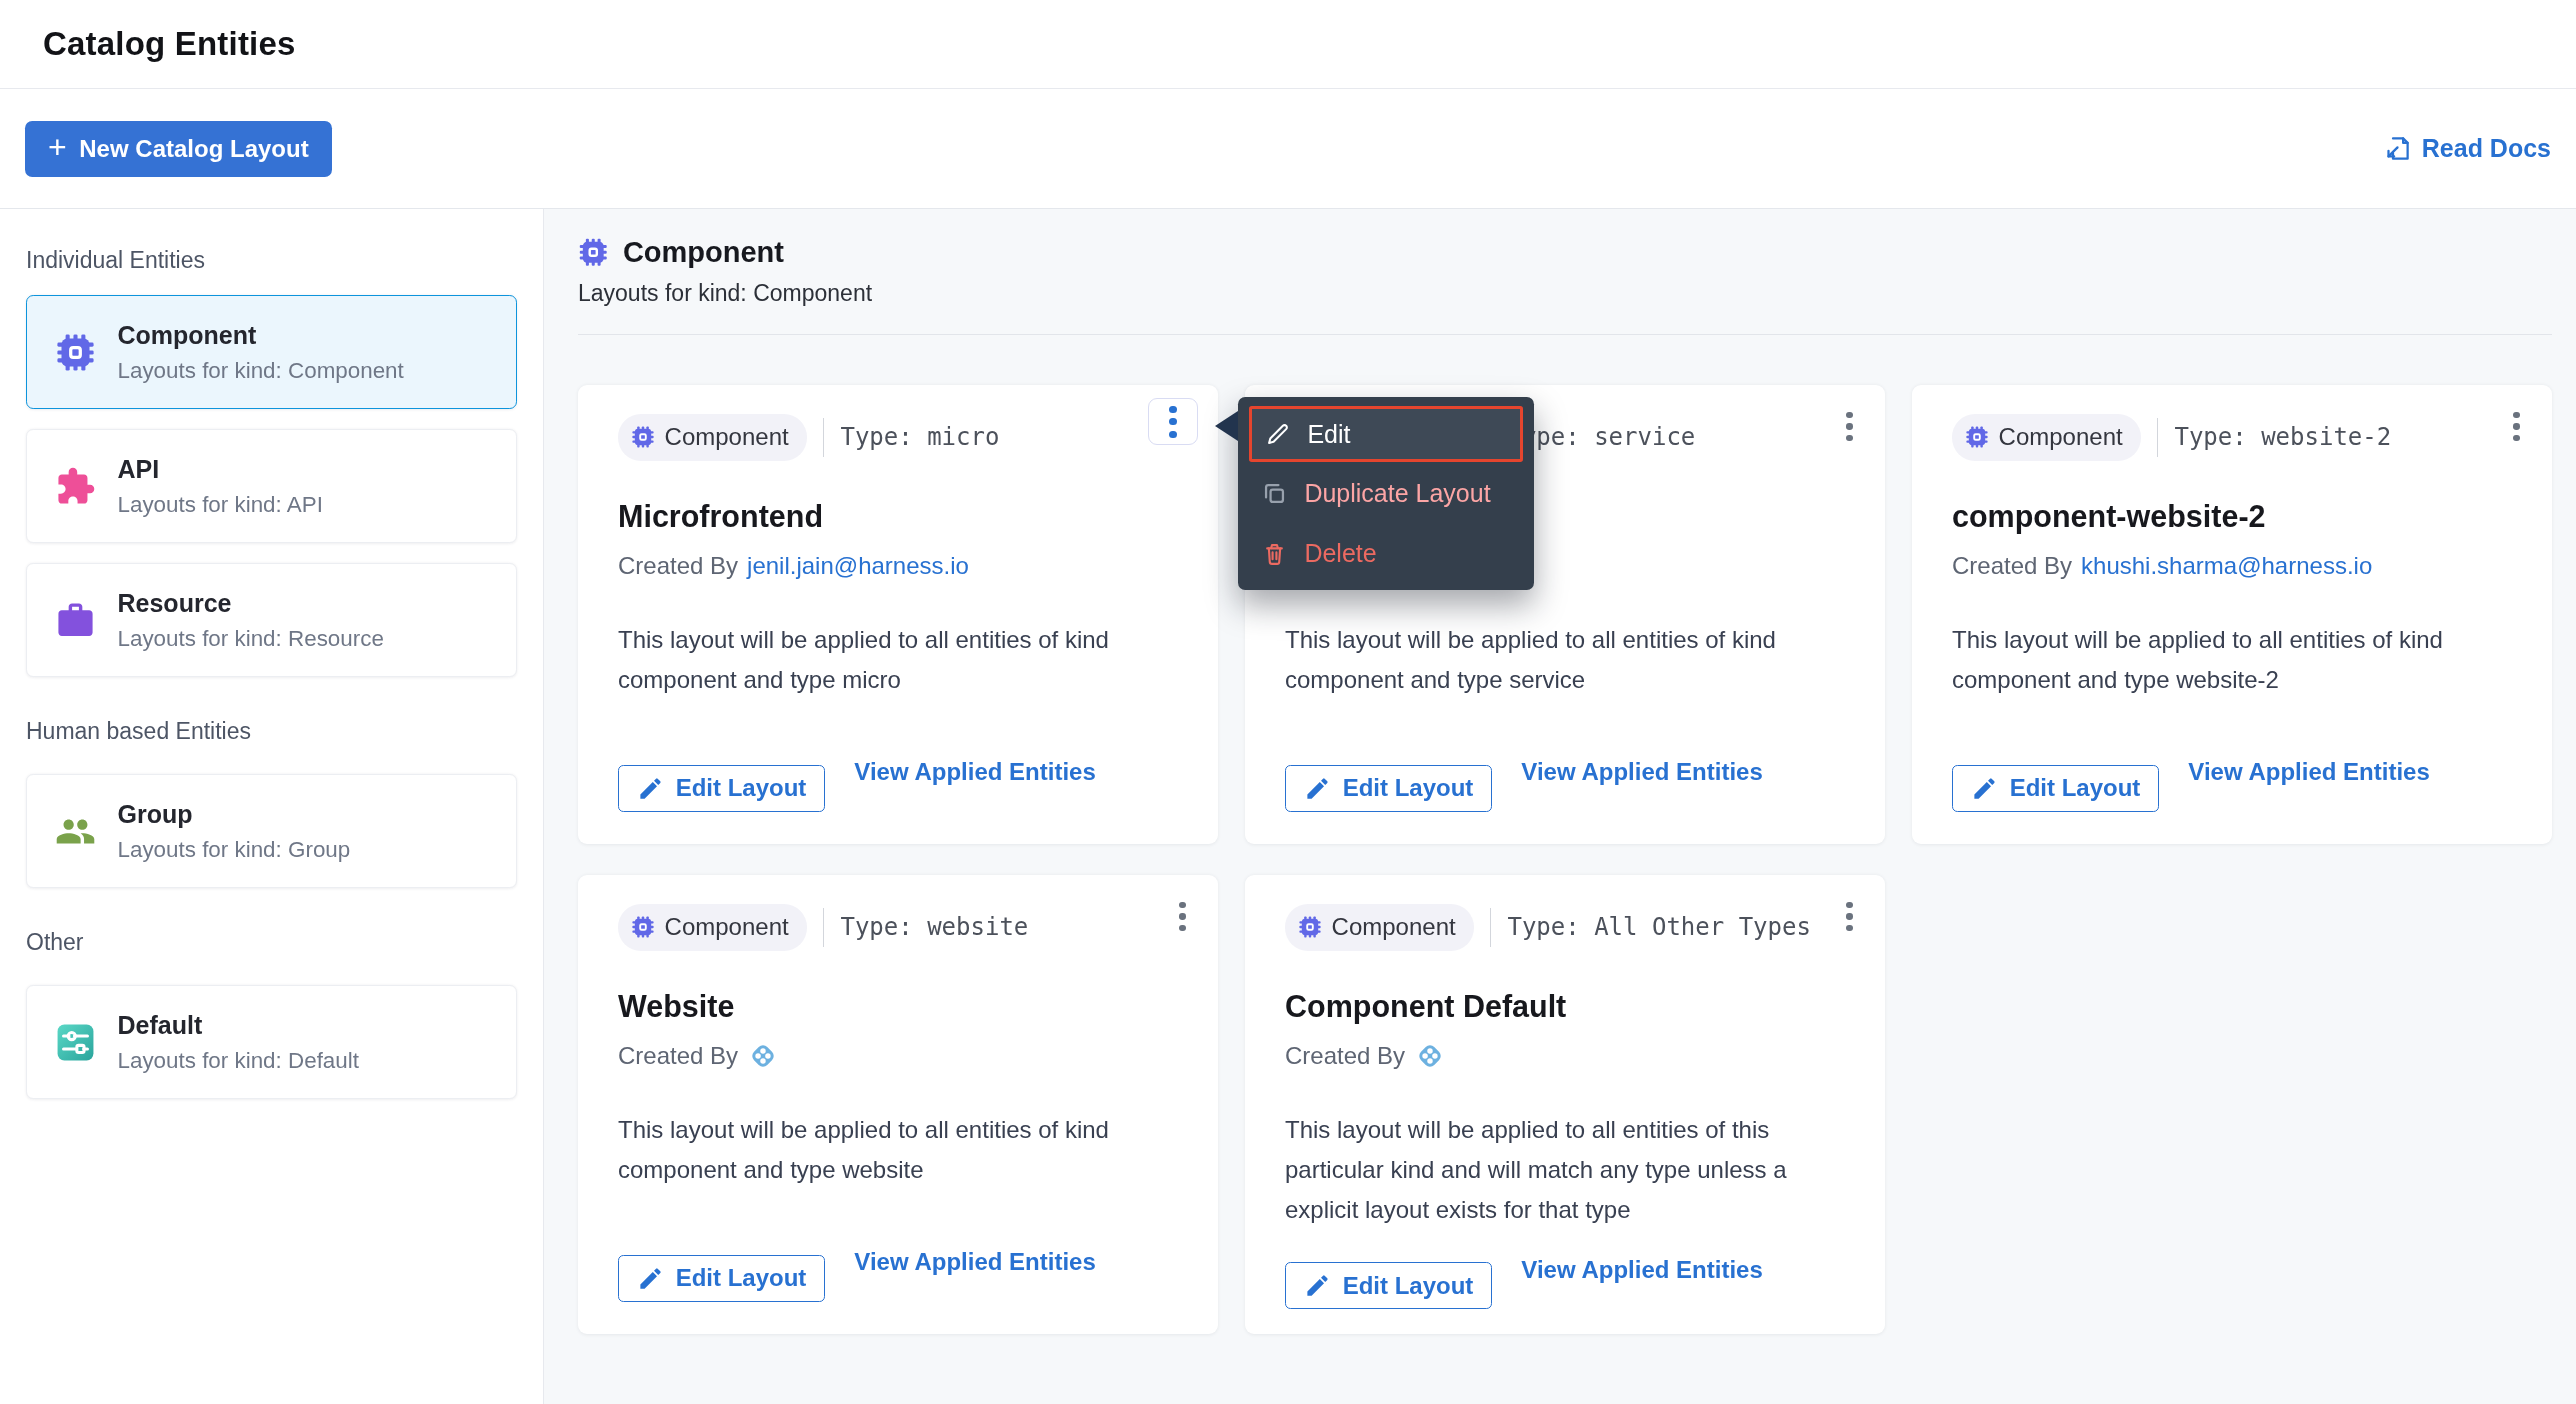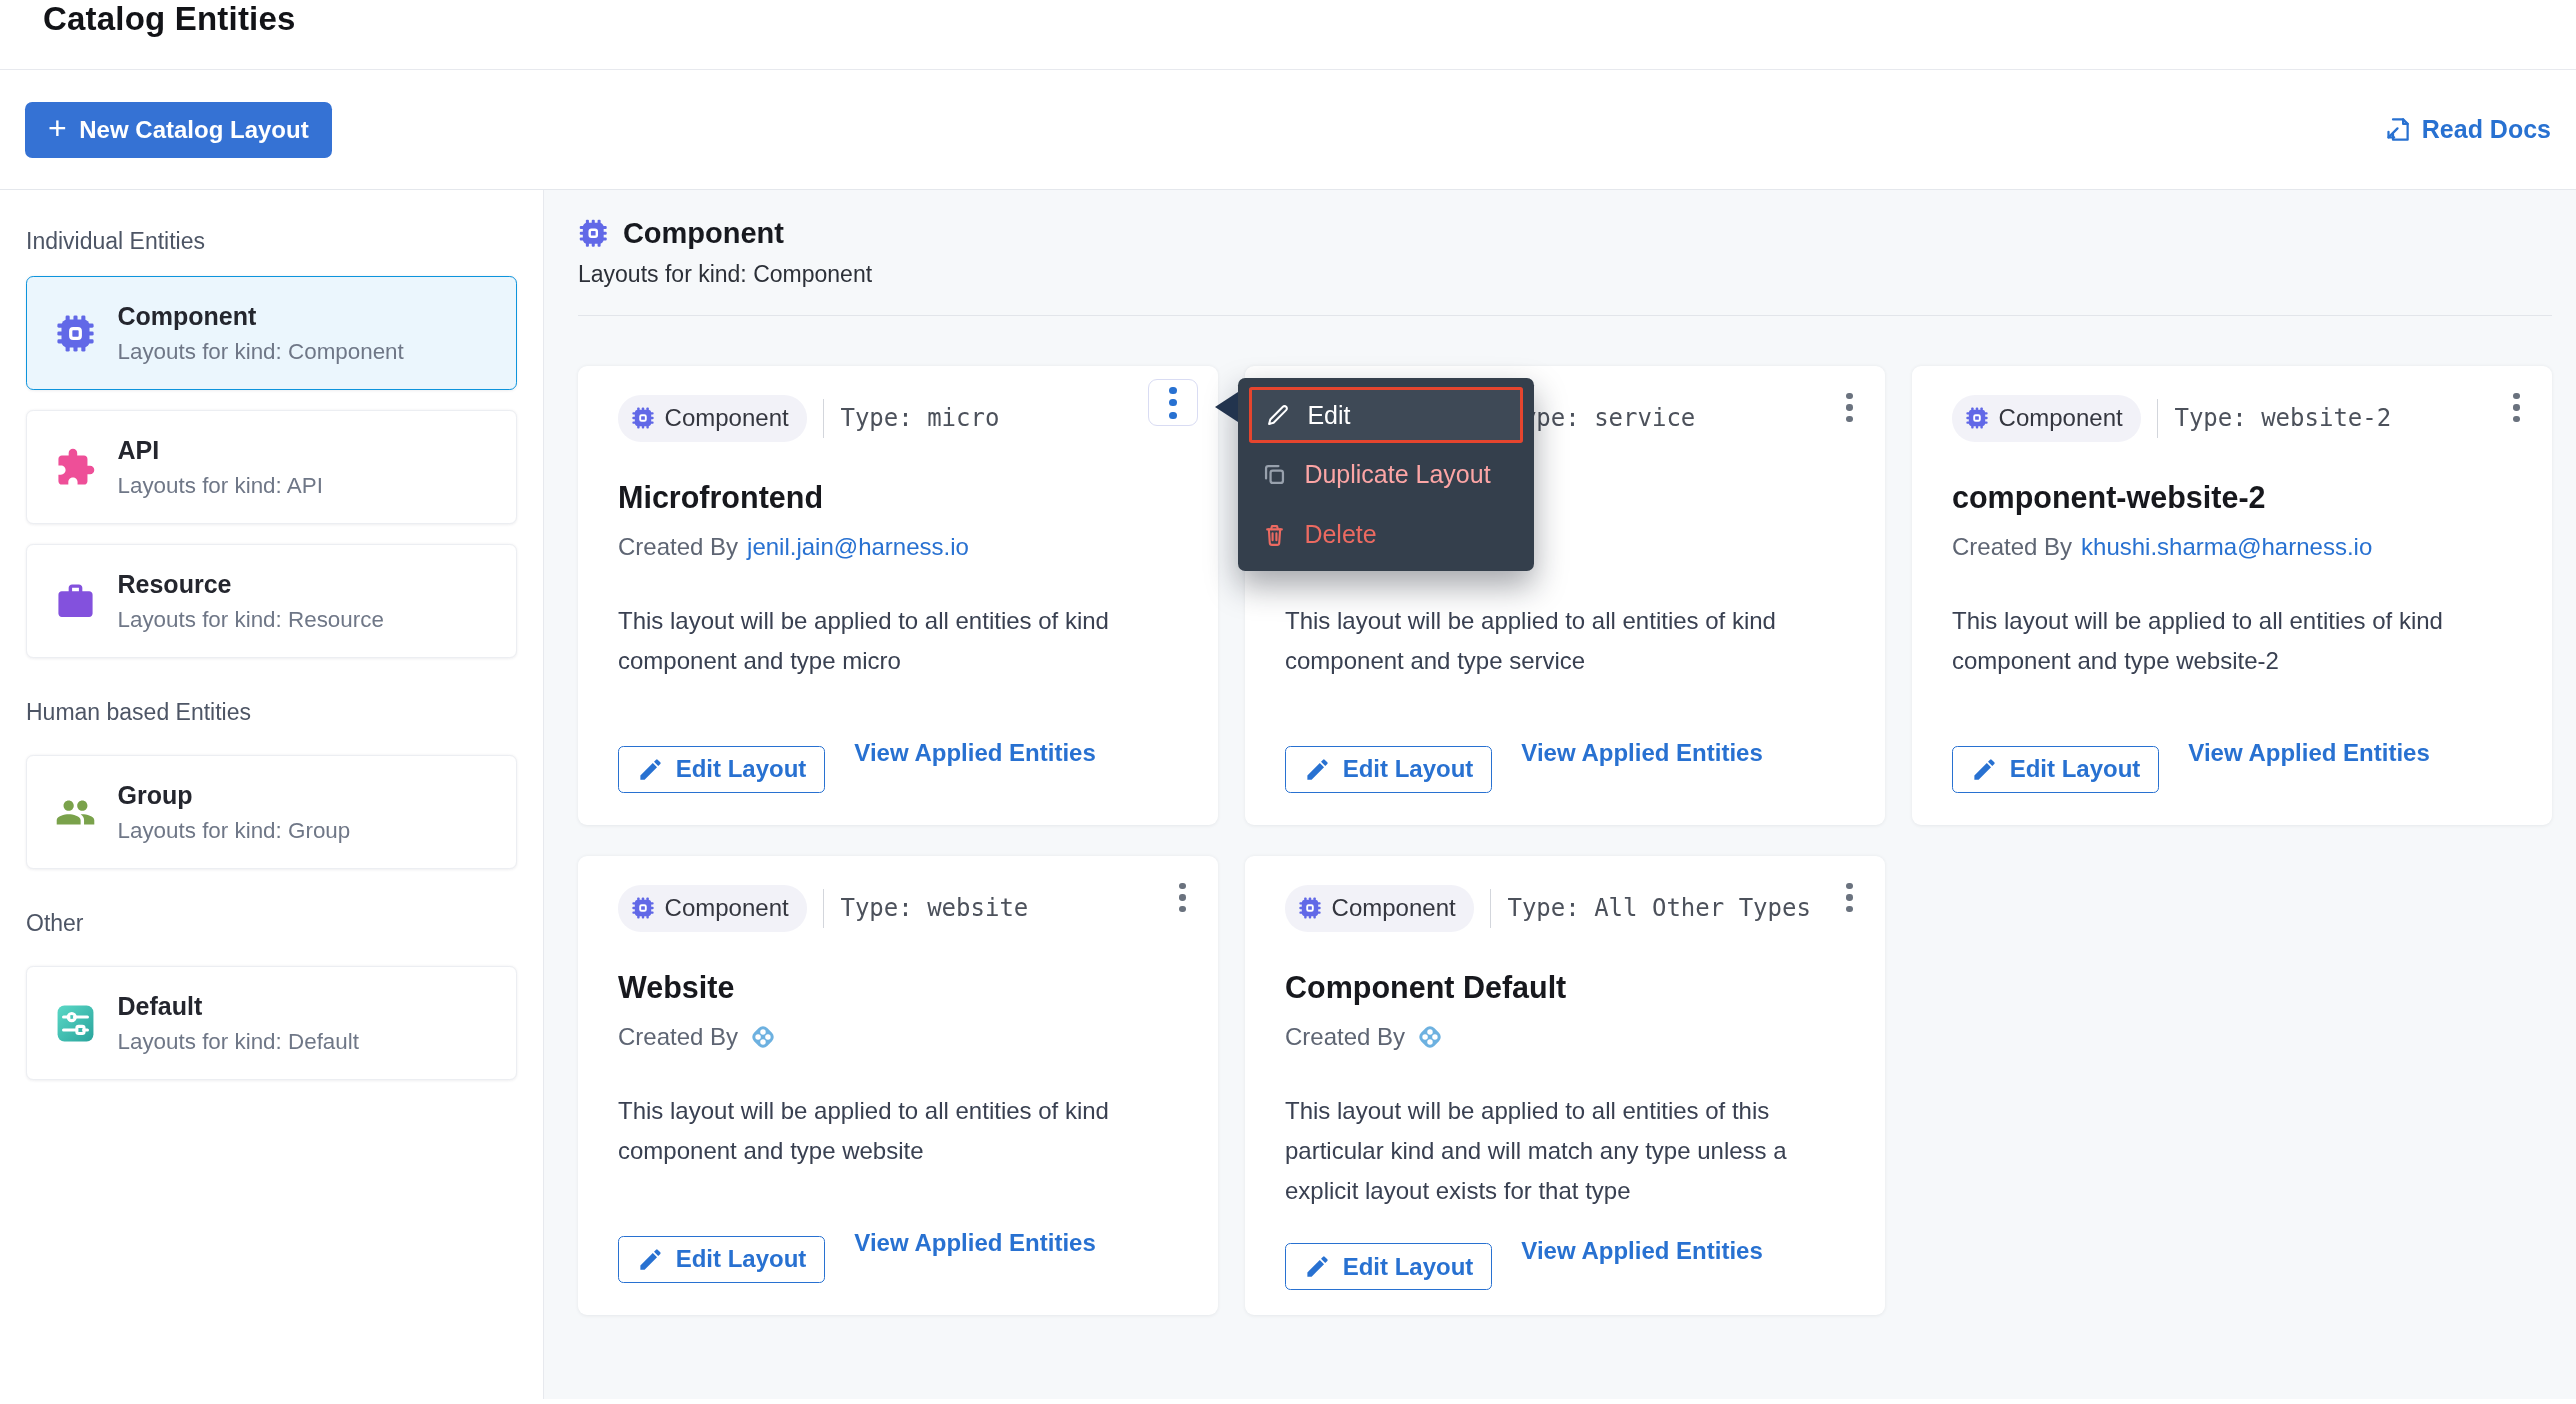--- a/index.html
+++ b/index.html
@@ -1,21 +1,21 @@
 <!DOCTYPE html>
 <html style="font-size:14.4px"><head>
 <meta charset="utf-8">
 <style>
   * { margin:0; padding:0; box-sizing:border-box; }
   html,body { width:2576px; height:1405px; overflow:hidden; }
   body { font-family:"Liberation Sans", sans-serif; background:#ffffff; color:#17181d; }
 
   
-  .topbar { height:70px; background:#fff; border-bottom:0.9px solid #e7e9ee;
-            display:flex; padding:0 43px; }
+  .topbar { height:89px; background:#fff; border-bottom:0.9px solid #e7e9ee;
+            display:flex; align-items:center; padding:12px 43px; }
   .topbar h1 { font-size:33px; font-weight:700; color:#121317; letter-spacing:0.2px; }
 
   
   .toolbar { height:120px; background:#fff; border-bottom:0.9px solid #e4e7ec;
              display:flex; align-items:center; padding:0 25px; }
   .btn-primary { display:inline-flex; align-items:center; gap:12.6px; height:56px;
                  background:#3572d4; color:#fff; border:none; border-radius:7.2px;
                  padding:0 23px; font-size:24px; font-weight:700; cursor:pointer;
                  font-family:"Liberation Sans", sans-serif; }
   .btn-primary .plus { font-size:32px; font-weight:400; line-height:1; margin-top:-2.7px; }

